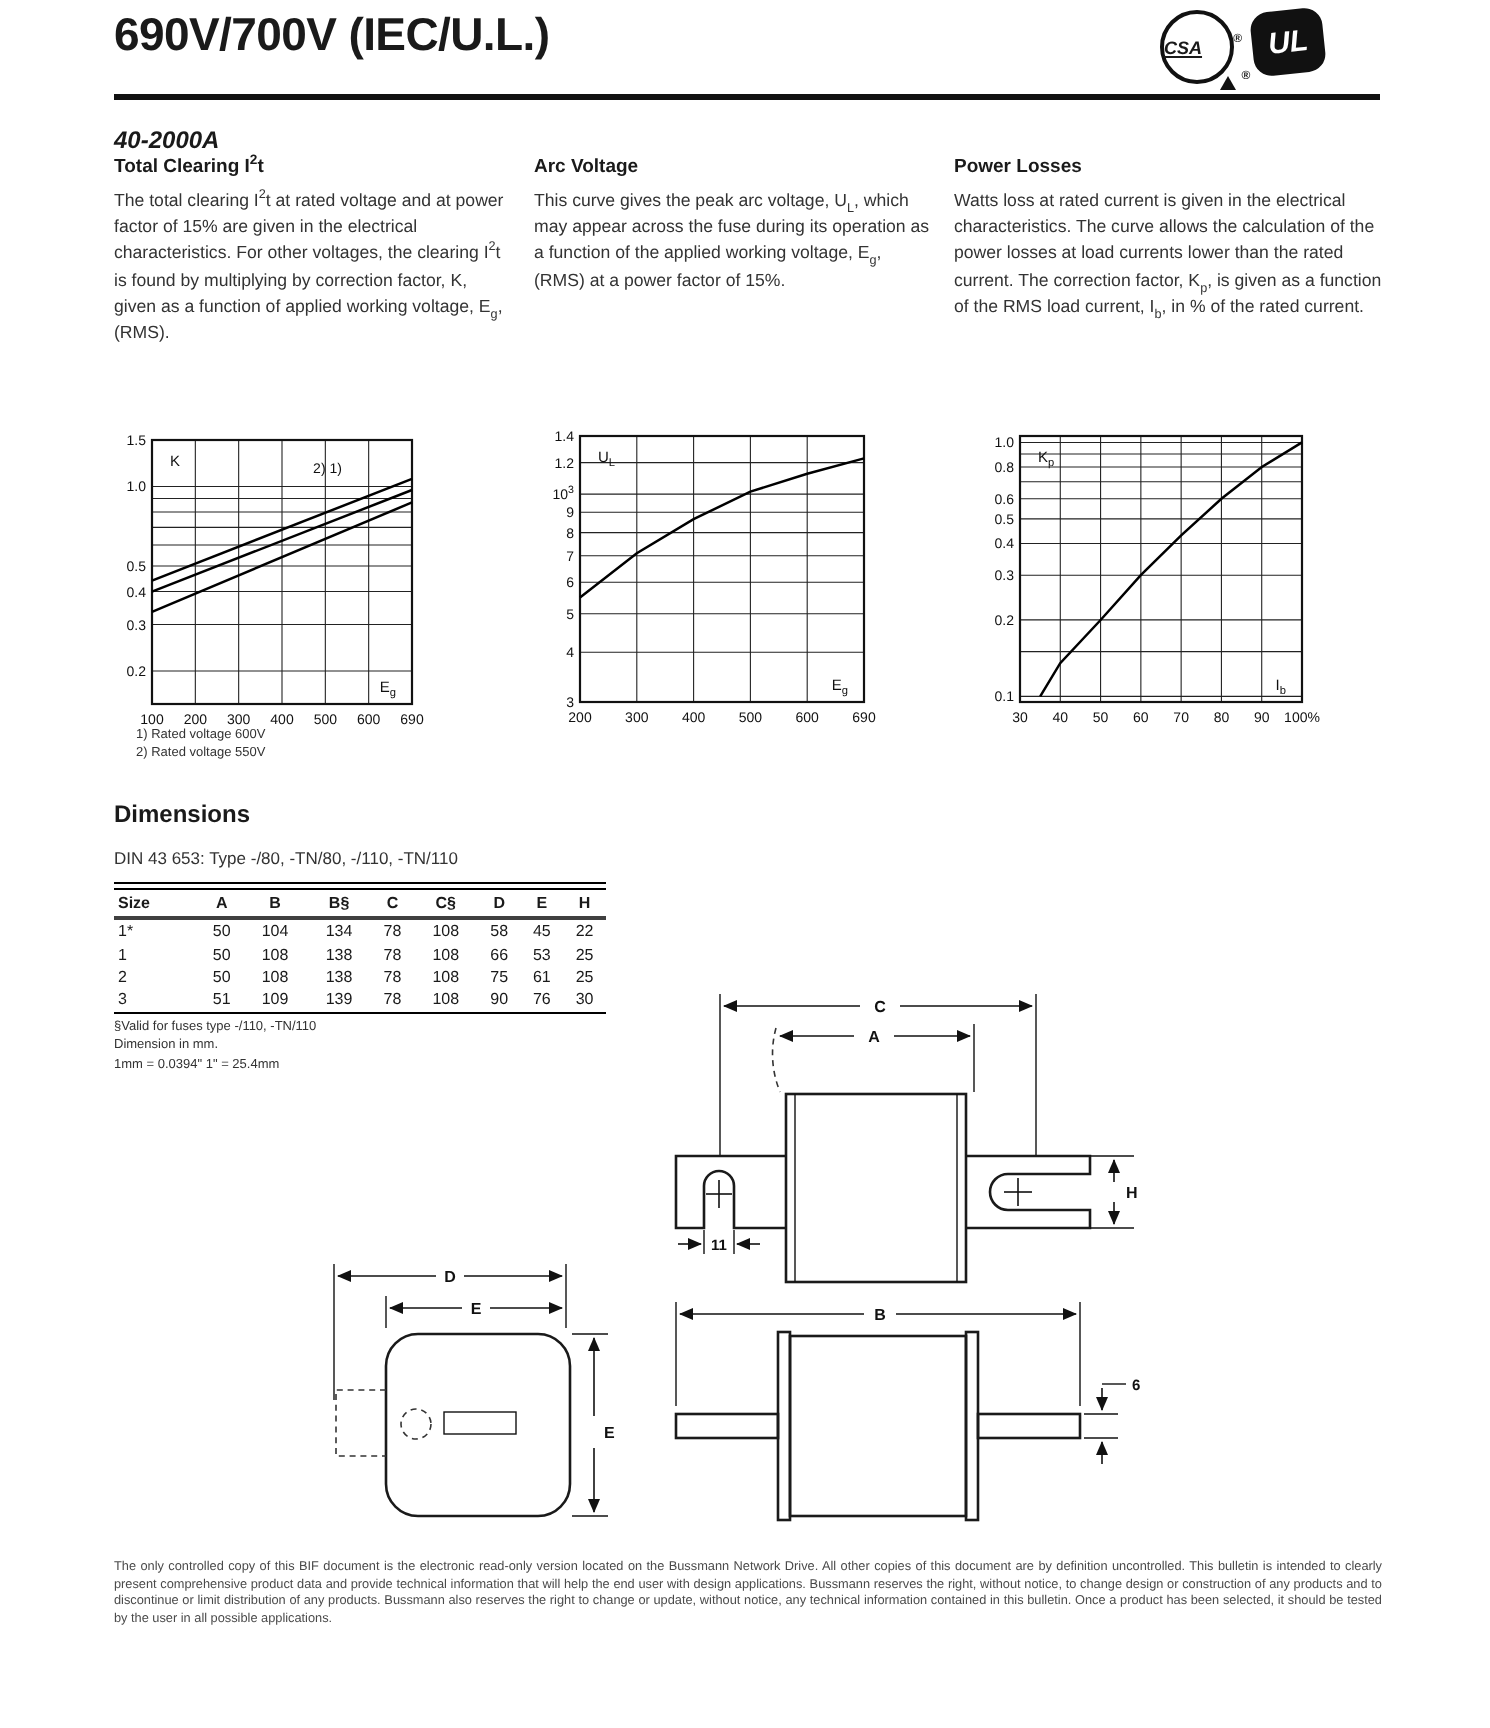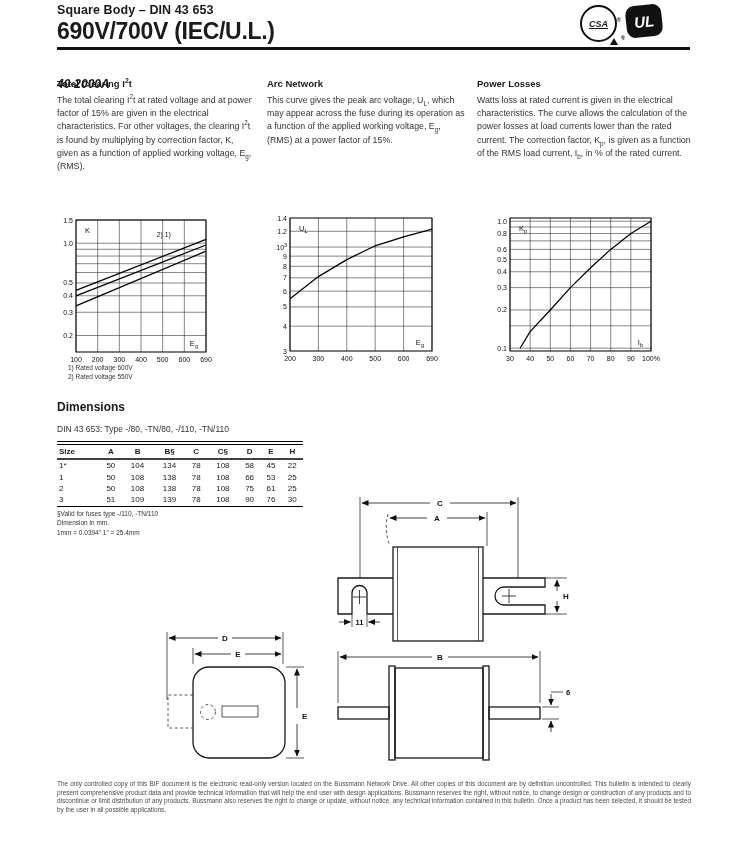--- a/index.html
+++ b/index.html
@@ -7,21 +7,21 @@
         font-family:"Liberation Sans",sans-serif;color:#1a1a1a;overflow:hidden;}
   sup,sub{font-size:72%;line-height:0;}
   
   .header{position:absolute;left:57px;top:3px;width:633px;}
   .eyebrow{font-size:12.5px;font-weight:bold;letter-spacing:0.1px;}
   .title-row{display:flex;align-items:baseline;gap:32px;margin-top:1px;flex-direction:column;}
   .doc-title{font-size:23px;font-weight:bold;letter-spacing:-0.3px;}
   .amps{font-size:12px;font-weight:600;font-style:italic;}
   .logos{position:absolute;left:580px;top:5px;display:flex;gap:9px;align-items:flex-start;}
   .csa{position:relative;width:33px;height:33px;border:2.5px solid #111;border-radius:50%;
-       display:flex;align-items:center;justify-content:center;font-weight:bold;font-style:italic;font-size:9px;text-decoration:underline;}
+       display:flex;align-items:center;font-weight:bold;font-style:italic;font-size:9px;text-decoration:underline;}
   .csa .reg{position:absolute;right:-6px;top:10px;font-size:6px;font-style:normal;}
   .csa .tri{position:absolute;right:-3px;bottom:-5px;width:0;height:0;
        border-left:4px solid transparent;border-right:4px solid transparent;border-bottom:7px solid #111;}
   .ul{position:relative;width:36px;height:32px;background:#111;border-radius:9px;
       display:flex;align-items:center;justify-content:center;color:#fff;
       font-weight:bold;font-style:italic;font-size:15px;transform:rotate(-6deg);}
   .ul .reg{position:absolute;left:-7px;bottom:-2px;color:#111;font-size:6px;font-style:normal;transform:rotate(6deg);}
   .rule{position:absolute;left:57px;top:47px;width:633px;height:2.5px;background:#111;}
   
   .elec-heading{position:absolute;left:62px;top:56px;font-size:14.5px;font-weight:bold;}
@@ -57,21 +57,20 @@
   
   .footer{position:absolute;left:57px;top:780px;width:634px;font-size:6.4px;line-height:1.35;
           color:#4a4a4a;text-align:justify;}
 </style>
 </head>
 <body>
 
 <div class="page">
 
   <div class="header">
-    <div class="eyebrow">Square Body – DIN 43 653</div>
     <div class="title-row">
       <span class="doc-title">690V/700V (IEC/U.L.)</span>
       <span class="amps">40-2000A</span>
     </div>
   </div>
 
   <div class="logos">
     <div class="csa">
       <span>CSA</span>
       <span class="reg">®</span>
@@ -85,21 +84,21 @@
 
   <div class="rule"></div>
 
 
   <div class="columns">
     <div class="col">
       <h3 class="col-title">Total Clearing I<sup>2</sup>t</h3>
       <p class="col-body">The total clearing I<sup>2</sup>t at rated voltage and at power factor of 15% are given in the electrical characteristics. For other voltages, the clearing I<sup>2</sup>t is found by multiplying by correction factor, K, given as a function of applied working voltage, E<sub>g</sub>, (RMS).</p>
     </div>
     <div class="col">
-      <h3 class="col-title">Arc Network</h3>
+      <h3 class="col-title">Arc Voltage</h3>
       <p class="col-body">This curve gives the peak arc voltage, U<sub>L</sub>, which may appear across the fuse during its operation as a function of the applied working voltage, E<sub>g</sub>, (RMS) at a power factor of 15%.</p>
     </div>
     <div class="col">
       <h3 class="col-title">Power Losses</h3>
       <p class="col-body">Watts loss at rated current is given in the electrical characteristics. The curve allows the calculation of the power losses at load currents lower than the rated current. The correction factor, K<sub>p</sub>, is given as a function of the RMS load current, I<sub>b</sub>, in % of the rated current.</p>
     </div>
   </div>
 
   <svg id="chart0" class="chart" width="170" height="152">
       <line x1="26" y1="8" x2="26" y2="140" stroke="#222" stroke-width="0.55"></line>

